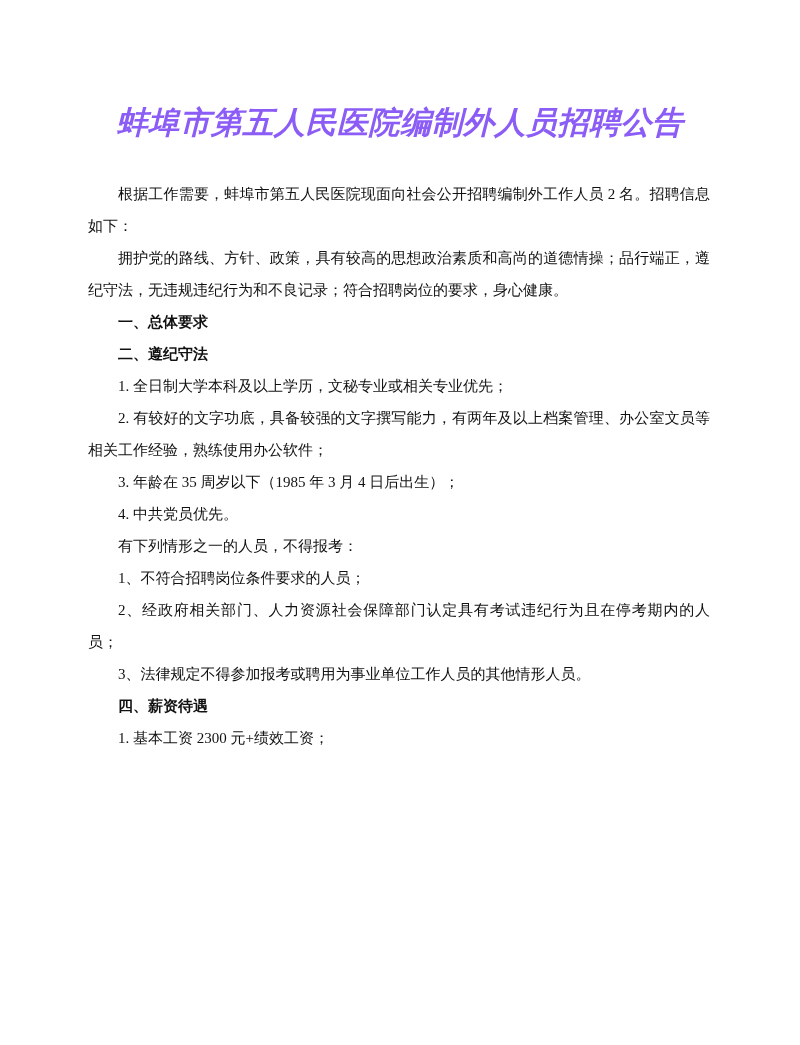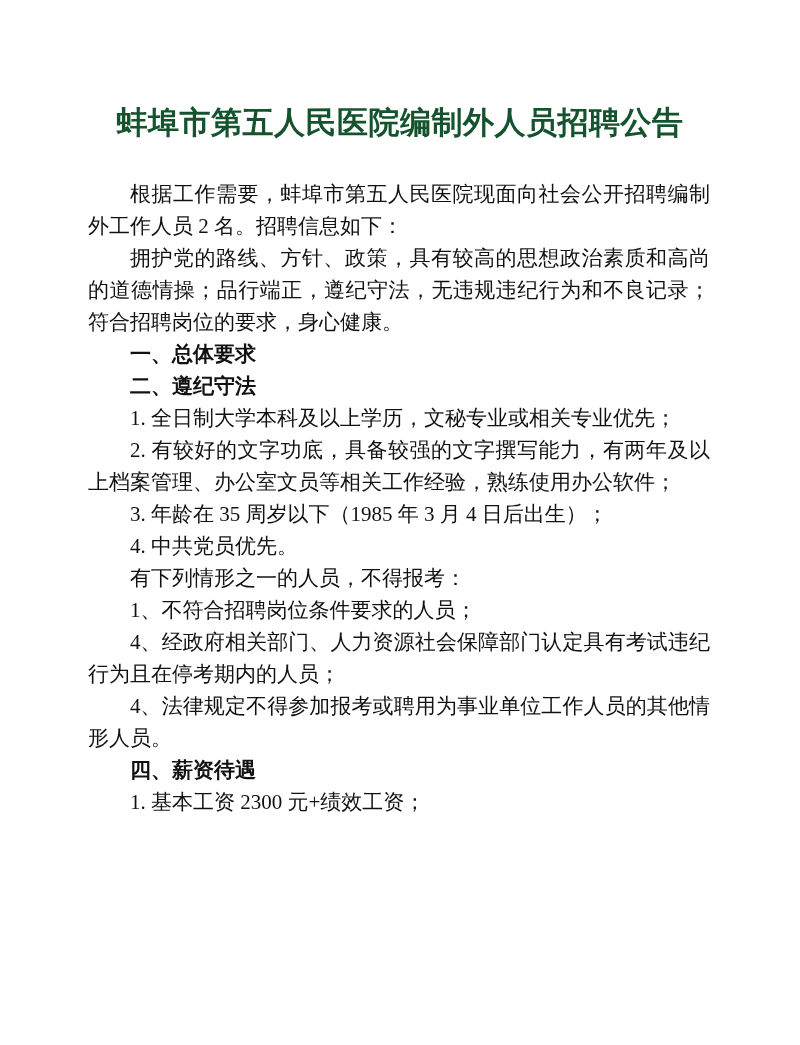--- a/index.html
+++ b/index.html
@@ -20,48 +20,48 @@
     padding-top: 102px;
     text-align: center;
     font-size: 31px;
     line-height: 42px;
     font-weight: bold;
     letter-spacing: 0.5px;
     font-family: "Liberation Serif", "DejaVu Serif", serif;
   }
   .doc-body {
     margin: 34px 90px 16px 88px;
-    font-size: 21px;
+    font-size: 15px;
     line-height: 32px;
     color: #111111;
     text-align: justify;
   }
   .para {
     margin: 0;
     padding: 0;
     text-indent: 2em;
   }
   .para.heading {
     font-weight: bold;
   }
 </style>
 </head>
 <body>
 
 <div class="page" style="background: rgb(255, 255, 255);">
-  <h1 class="doc-title" style="color: #14532d;">蚌埠市第五人民医院编制外人员招聘公告</h1>
+  <h1 class="doc-title" style="color: #8b5cf6; font-style: italic;">蚌埠市第五人民医院编制外人员招聘公告</h1>
   <div class="doc-body" style="color: rgb(17, 17, 17);">
       <p class="para">根据工作需要，蚌埠市第五人民医院现面向社会公开招聘编制外工作人员 2 名。招聘信息如下：</p>
       <p class="para">拥护党的路线、方针、政策，具有较高的思想政治素质和高尚的道德情操；品行端正，遵纪守法，无违规违纪行为和不良记录；符合招聘岗位的要求，身心健康。</p>
       <p class="para heading">一、总体要求</p>
       <p class="para heading">二、遵纪守法</p>
       <p class="para">1. 全日制大学本科及以上学历，文秘专业或相关专业优先；</p>
       <p class="para">2. 有较好的文字功底，具备较强的文字撰写能力，有两年及以上档案管理、办公室文员等相关工作经验，熟练使用办公软件；</p>
       <p class="para">3. 年龄在 35 周岁以下（1985 年 3 月 4 日后出生）；</p>
       <p class="para">4. 中共党员优先。</p>
       <p class="para">有下列情形之一的人员，不得报考：</p>
       <p class="para">1、不符合招聘岗位条件要求的人员；</p>
-      <p class="para">4、经政府相关部门、人力资源社会保障部门认定具有考试违纪行为且在停考期内的人员；</p>
-      <p class="para">4、法律规定不得参加报考或聘用为事业单位工作人员的其他情形人员。</p>
+      <p class="para">2、经政府相关部门、人力资源社会保障部门认定具有考试违纪行为且在停考期内的人员；</p>
+      <p class="para">3、法律规定不得参加报考或聘用为事业单位工作人员的其他情形人员。</p>
       <p class="para heading">四、薪资待遇</p>
       <p class="para">1. 基本工资 2300 元+绩效工资；</p>
     </div>
 </div>
 
 </body></html>

